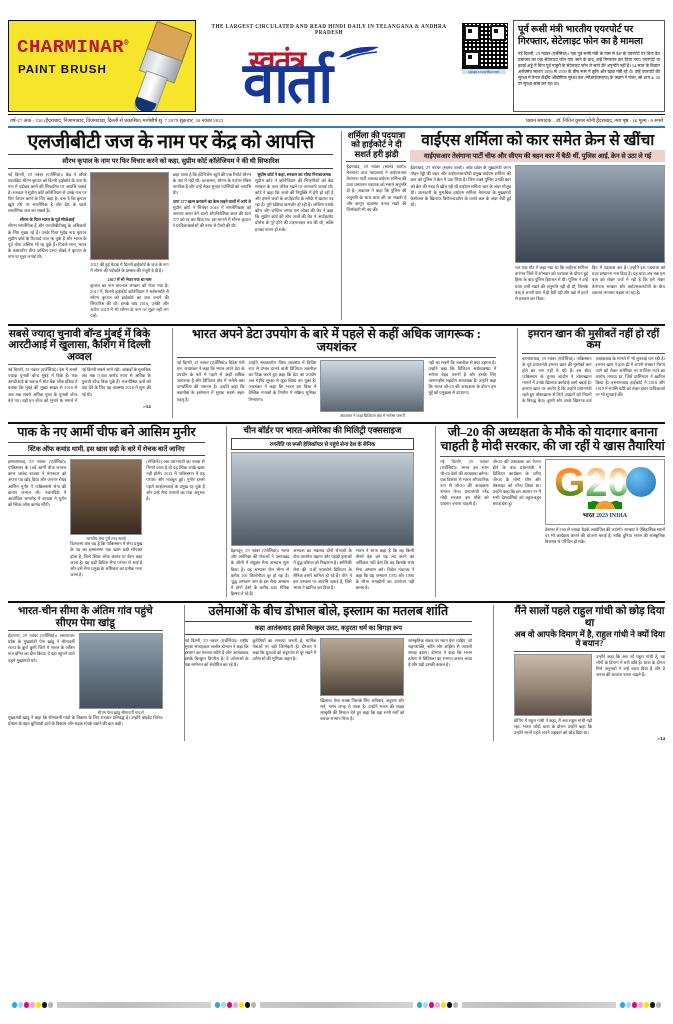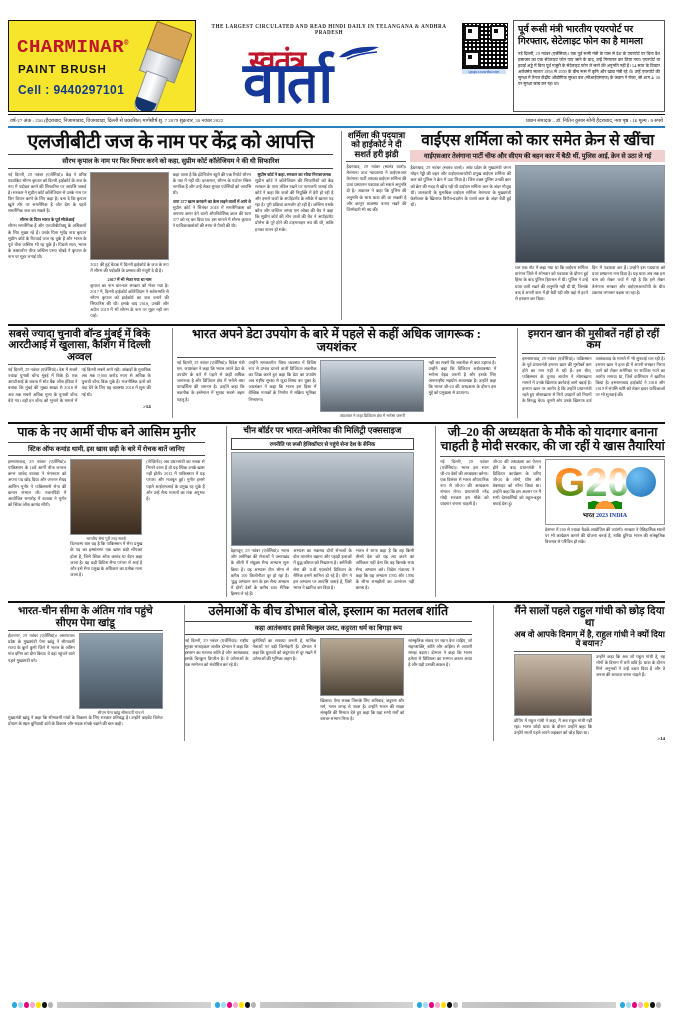--- a/index.html
+++ b/index.html
@@ -97,21 +97,20 @@
 </head>
 <body>
 
 <div class="page">
 
   <div class="masthead">
 
     <div class="ad-charminar">
       <div class="cm-name"><span>CHARMINAR</span><span class="cm-reg">®</span></div>
       <div class="cm-sub">PAINT BRUSH</div>
-      <div class="cm-cell">Cell : 9440297101</div>
       <div class="brush">
         <div class="bristles"></div>
           <div class="ferrule"></div>
           <div class="handle"></div>
           <div class="tip"></div>
       </div>
     </div>
 
     <div class="title-wrap">
       <div class="tagline">THE LARGEST CIRCULATED AND READ HINDI DAILY IN TELANGANA &amp; ANDHRA PRADESH</div>

